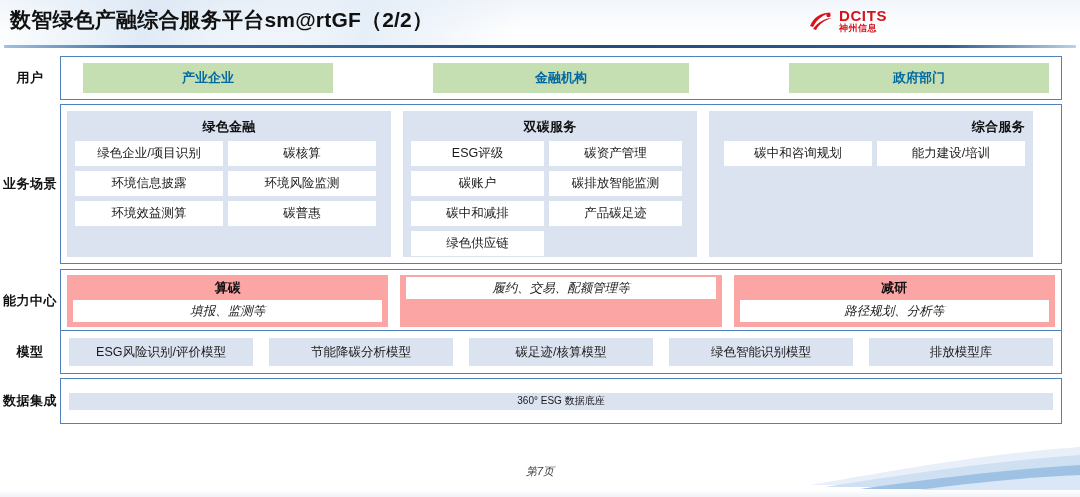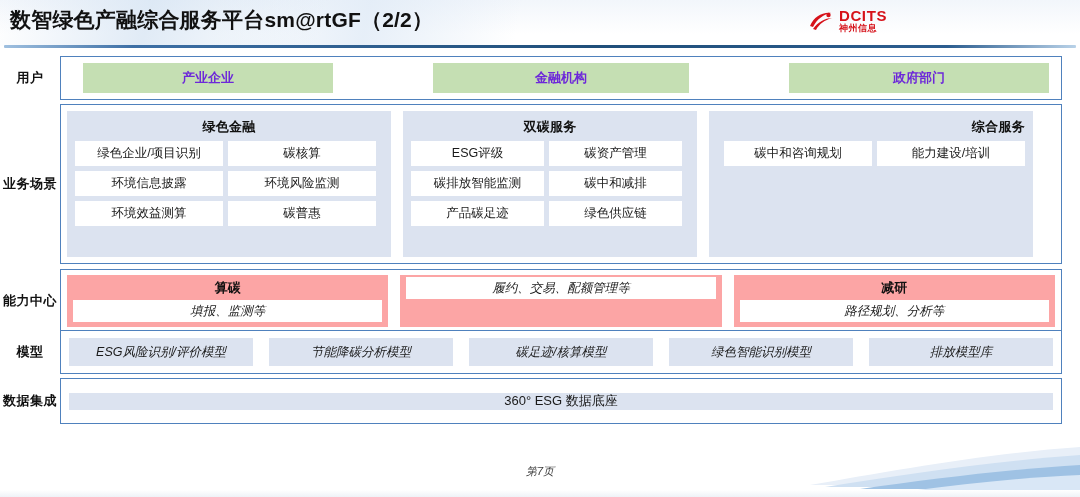--- a/index.html
+++ b/index.html
@@ -115,21 +115,21 @@
     gap: 0;
   }
   .user-chip {
     height: 30px;
     background: #c5dfb3;
     display: flex;
     align-items: center;
     justify-content: center;
     font-size: 13px;
     font-weight: bold;
-    color: #6d28d9;
+    color: #0369a1;
     box-sizing: border-box;
   }
   #user-chip-0 { width: 250px; margin-left: 18px; }
   #user-chip-1 { width: 256px; margin-left: 100px; }
   #user-chip-2 { width: 260px; margin-left: 100px; }
 
   
   #row-scenarios { height: 160px; margin-top: 4px; }
   #scenarios-body {
     display: flex;
@@ -210,21 +210,20 @@
   }
 
   
   #row-models { height: 44px; margin-top: 4px; }
   #models-body {
     display: flex;
     align-items: center;
     padding: 5px 8px;
     gap: 16px;
     box-sizing: border-box;
-    font-style: italic;
   }
   .model-chip {
     flex: 1 1 0;
     height: 28px;
     background: #dce3f0;
     display: flex;
     align-items: center;
     justify-content: center;
     font-size: 12.5px;
     color: #1a1a1a;
@@ -239,21 +238,21 @@
     padding: 5px 8px;
     box-sizing: border-box;
   }
   #data-chip {
     flex: 1 1 auto;
     height: 17px;
     background: #dce3f0;
     display: flex;
     align-items: center;
     justify-content: center;
-    font-size: 13px;
+    font-size: 10px;
     color: #1a1a1a;
   }
 
   
   #page-footer {
     position: absolute;
     left: 0; bottom: 18px;
     width: 1080px;
     text-align: center;
     font-size: 11px;
@@ -319,20 +318,21 @@
           <div class="cell">环境效益测算</div>
           <div class="cell">碳普惠</div>
         </div>
       </div>
 
       <div class="scenario-group" id="scenario-group-1">
         <div class="group-title">双碳服务</div>
         <div class="group-cells">
           <div class="cell">ESG评级</div>
           <div class="cell">碳资产管理</div>
+          <div class="cell">碳账户</div>
           <div class="cell">碳排放智能监测</div>
           <div class="cell">碳中和减排</div>
           <div class="cell">产品碳足迹</div>
           <div class="cell">绿色供应链</div>
         </div>
       </div>
 
       <div class="scenario-group" id="scenario-group-2">
         <div class="group-title">综合服务</div>
         <div class="group-cells">

